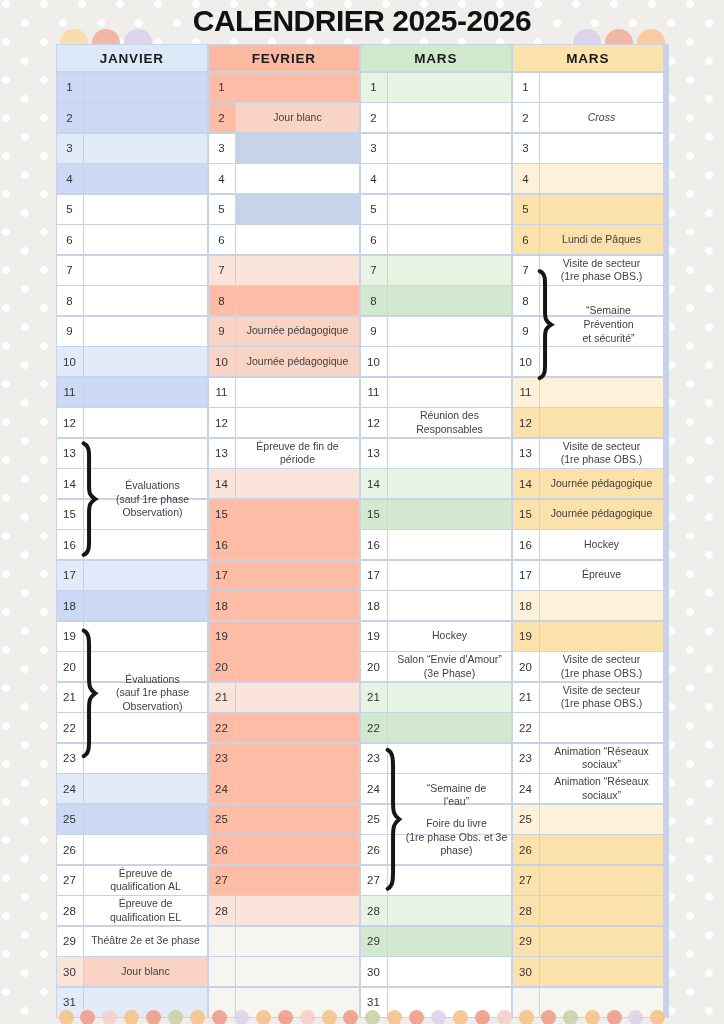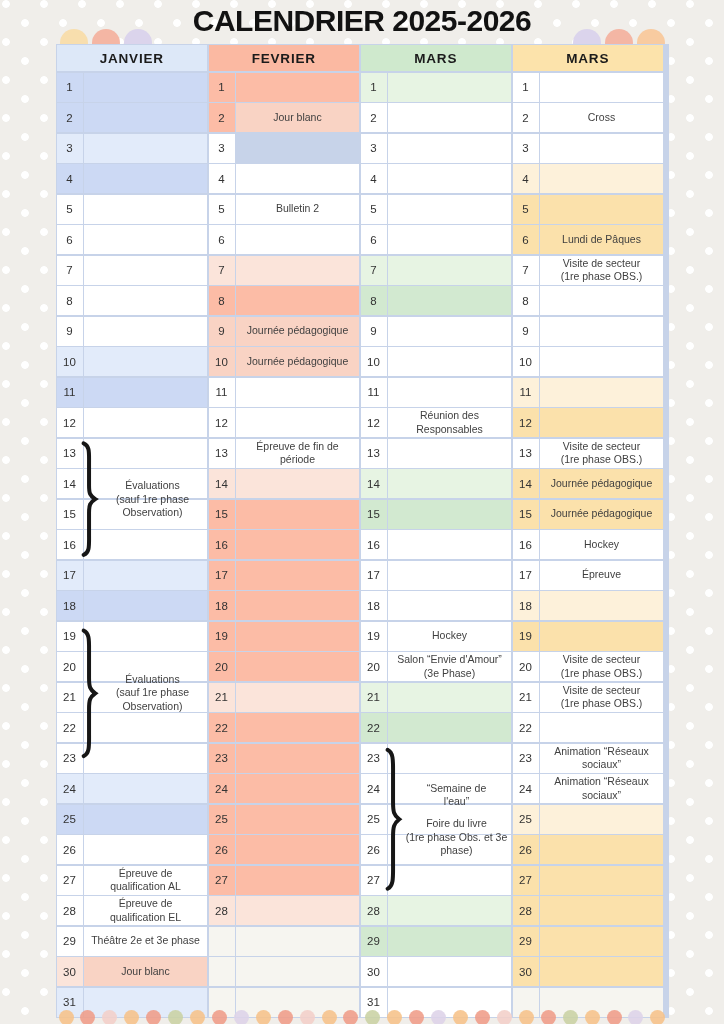--- a/index.html
+++ b/index.html
@@ -154,21 +154,20 @@
       <div class="cell num bg-blue-light" style="grid-area: 32 / 1;">31</div>
       <div class="cell evt bg-blue-light" id="c-0-31" style="grid-area: 32 / 2;"></div>
       <div class="cell num bg-salmon-dark" style="grid-area: 2 / 3;">1</div>
       <div class="cell evt bg-salmon-dark" id="c-1-1" style="grid-area: 2 / 4;"></div>
       <div class="cell num bg-salmon-dark" style="grid-area: 3 / 3;">2</div>
       <div class="cell evt bg-salmon-med" id="c-1-2" style="grid-area: 3 / 4;">Jour blanc</div>
       <div class="cell num bg-white" style="grid-area: 4 / 3;">3</div>
       <div class="cell num bg-white" style="grid-area: 5 / 3;">4</div>
       <div class="cell evt bg-white" id="c-1-4" style="grid-area: 5 / 4;"></div>
       <div class="cell num bg-white" style="grid-area: 6 / 3;">5</div>
-      <div class="cell evt bg-white" id="c-1-5" style="grid-area: 6 / 4;">Bulletin 2</div>
       <div class="cell num bg-white" style="grid-area: 7 / 3;">6</div>
       <div class="cell evt bg-white" id="c-1-6" style="grid-area: 7 / 4;"></div>
       <div class="cell num bg-salmon-light" style="grid-area: 8 / 3;">7</div>
       <div class="cell evt bg-salmon-light" id="c-1-7" style="grid-area: 8 / 4;"></div>
       <div class="cell num bg-salmon-dark" style="grid-area: 9 / 3;">8</div>
       <div class="cell evt bg-salmon-dark" id="c-1-8" style="grid-area: 9 / 4;"></div>
       <div class="cell num bg-salmon-med" style="grid-area: 10 / 3;">9</div>
       <div class="cell evt bg-salmon-med" id="c-1-9" style="grid-area: 10 / 4;">Journée pédagogique</div>
       <div class="cell num bg-salmon-med" style="grid-area: 11 / 3;">10</div>
       <div class="cell evt bg-salmon-med" id="c-1-10" style="grid-area: 11 / 4;">Journée pédagogique</div>
@@ -275,21 +274,21 @@
       <div class="cell evt bg-green-light" id="c-2-28" style="grid-area: 29 / 6;"></div>
       <div class="cell num bg-green-dark" style="grid-area: 30 / 5;">29</div>
       <div class="cell evt bg-green-dark" id="c-2-29" style="grid-area: 30 / 6;"></div>
       <div class="cell num bg-white" style="grid-area: 31 / 5;">30</div>
       <div class="cell evt bg-white" id="c-2-30" style="grid-area: 31 / 6;"></div>
       <div class="cell num bg-white" style="grid-area: 32 / 5;">31</div>
       <div class="cell evt bg-white" id="c-2-31" style="grid-area: 32 / 6;"></div>
       <div class="cell num bg-white" style="grid-area: 2 / 7;">1</div>
       <div class="cell evt bg-white" id="c-3-1" style="grid-area: 2 / 8;"></div>
       <div class="cell num bg-white" style="grid-area: 3 / 7;">2</div>
-      <div class="cell evt bg-white" id="c-3-2" style="grid-area: 3 / 8;">Cross</div>
+      <div class="cell evt bg-white" id="c-3-2" style="grid-area: 3 / 8; font-style: italic;">Cross</div>
       <div class="cell num bg-white" style="grid-area: 4 / 7;">3</div>
       <div class="cell evt bg-white" id="c-3-3" style="grid-area: 4 / 8;"></div>
       <div class="cell num bg-yellow-light" style="grid-area: 5 / 7;">4</div>
       <div class="cell evt bg-yellow-light" id="c-3-4" style="grid-area: 5 / 8;"></div>
       <div class="cell num bg-yellow-dark" style="grid-area: 6 / 7;">5</div>
       <div class="cell evt bg-yellow-dark" id="c-3-5" style="grid-area: 6 / 8;"></div>
       <div class="cell num bg-yellow-dark" style="grid-area: 7 / 7;">6</div>
       <div class="cell evt bg-yellow-dark" id="c-3-6" style="grid-area: 7 / 8;">Lundi de Pâques</div>
       <div class="cell num bg-white" style="grid-area: 8 / 7;">7</div>
       <div class="cell evt bg-white" id="c-3-7" style="grid-area: 8 / 8;">Visite de secteur
@@ -372,20 +371,30 @@
           <path d="M6 2 C14 4 13 10 13 20 L13 38 C13 45 14 47 21 50 C14 53 13 55 13 62 L13 80 C13 90 14 96 6 98"></path>
         </svg>
         <div class="brace-labels">
           <div class="brace-label">“Semaine de
 l'eau”</div>
           <div class="brace-label">Foire du livre
 (1re phase Obs. et 3e
 phase)</div>
         </div>
       </div>
+      <div class="brace-overlay" style="top: 224.05px; height: 111.3px; left: 478px; width: 127px;">
+        <svg class="brace" viewBox="0 0 22 100" preserveAspectRatio="none">
+          <path d="M6 2 C14 4 13 10 13 20 L13 38 C13 45 14 47 21 50 C14 53 13 55 13 62 L13 80 C13 90 14 96 6 98"></path>
+        </svg>
+        <div class="brace-labels">
+          <div class="brace-label">“Semaine
+Prévention
+et sécurité”</div>
+        </div>
+      </div>
     </div>
 
   <div class="dots-bottom" id="dots">
       <span style="background: rgb(246, 194, 137);"></span>
       <span style="background: rgb(239, 156, 135);"></span>
       <span style="background: rgb(243, 207, 200);"></span>
       <span style="background: rgb(246, 194, 137);"></span>
       <span style="background: rgb(239, 156, 135);"></span>
       <span style="background: rgb(201, 210, 163);"></span>
       <span style="background: rgb(246, 194, 137);"></span>

